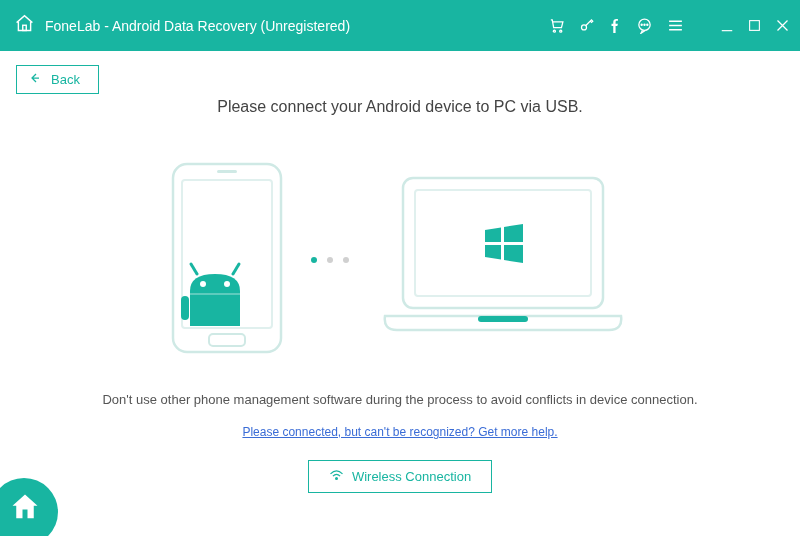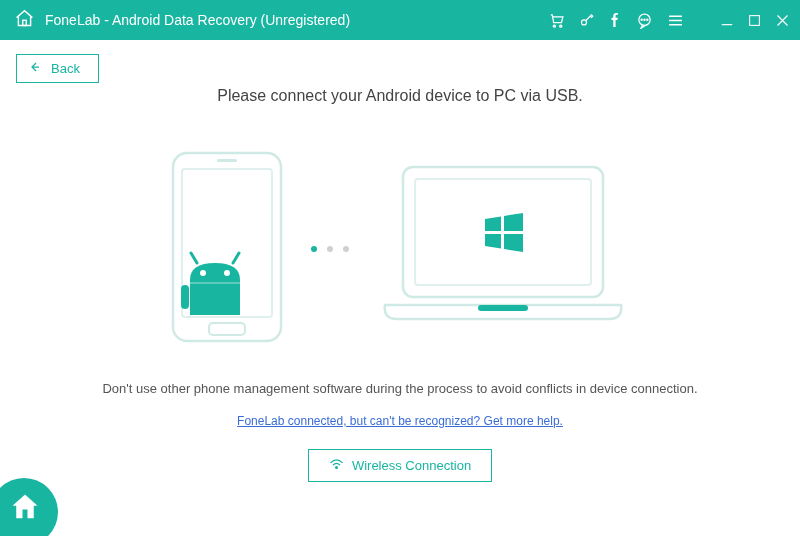--- a/index.html
+++ b/index.html
@@ -1,18 +1,18 @@
 <!DOCTYPE html>
 <html><head>
   <meta charset="utf-8">
   <style>
     * { margin: 0; padding: 0; box-sizing: border-box; }
     body { font-family: -apple-system, "Segoe UI", Arial, sans-serif; background: #fff; width: 800px; height: 536px; overflow: hidden; position: relative; }
     
-    .titlebar { height: 40px; background: #18b5a1; display: flex; align-items: center; padding: 0 10px 0 14px; color: #fff; }
+    .titlebar { height: 51px; background: #18b5a1; display: flex; align-items: center; padding: 0 10px 0 14px; color: #fff; }
     .titlebar-left { display: flex; align-items: center; gap: 10px; flex: 1; }
     .titlebar-title { font-size: 14px; font-weight: 400; }
     .titlebar-icons { display: flex; align-items: center; gap: 14px; }
     .titlebar-icons > * { cursor: pointer; display: flex; align-items: center; justify-content: center; }
     
     .back-btn { margin: 14px 0 0 16px; border: 1px solid #18b5a1; background: #fff; color: #18b5a1; padding: 6px 18px 6px 12px; font-size: 13px; cursor: pointer; display: inline-flex; align-items: center; gap: 8px; }
     
     .main { text-align: center; padding: 4px 40px 0; }
     .instruction { font-size: 16px; color: #444; }
     
@@ -145,21 +145,21 @@
           <path d="M 0 4 L 16 1.5 L 16 16 L 0 16 Z"></path>
           <path d="M 19 1 L 38 -2 L 38 16 L 19 16 Z"></path>
           <path d="M 0 19 L 16 19 L 16 33.5 L 0 31 Z"></path>
           <path d="M 19 19 L 38 19 L 38 37 L 19 34 Z"></path>
         </g>
       </svg>
     </span>
   </div>
   
   <p class="warning">Don't use other phone management software during the process to avoid conflicts in device connection.</p>
-  <a class="help-link">FoneLab connected, but can't be recognized? Get more help.</a>
+  <a class="help-link">Please connected, but can't be recognized? Get more help.</a>
   <div>
     <button class="wireless-btn">
       <span><svg width="15" height="12" viewBox="0 0 24 20" fill="none" stroke="#18b5a1" stroke-width="2">
             <path d="M2 8 Q12 -2 22 8"></path>
             <path d="M6 12 Q12 6 18 12"></path>
             <circle cx="12" cy="16" r="1.5" fill="#18b5a1"></circle>
           </svg></span>
       <span>Wireless Connection</span>
     </button>
   </div>

